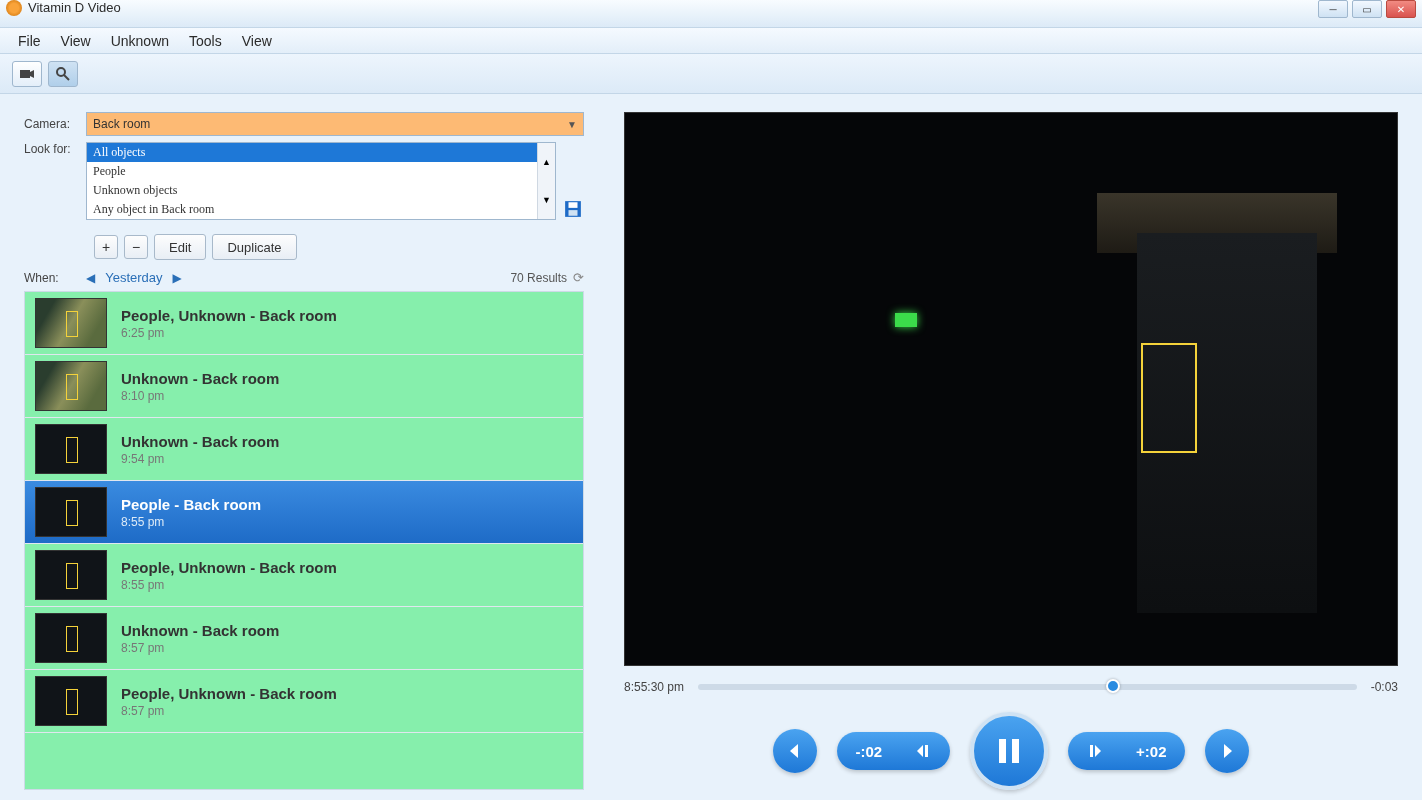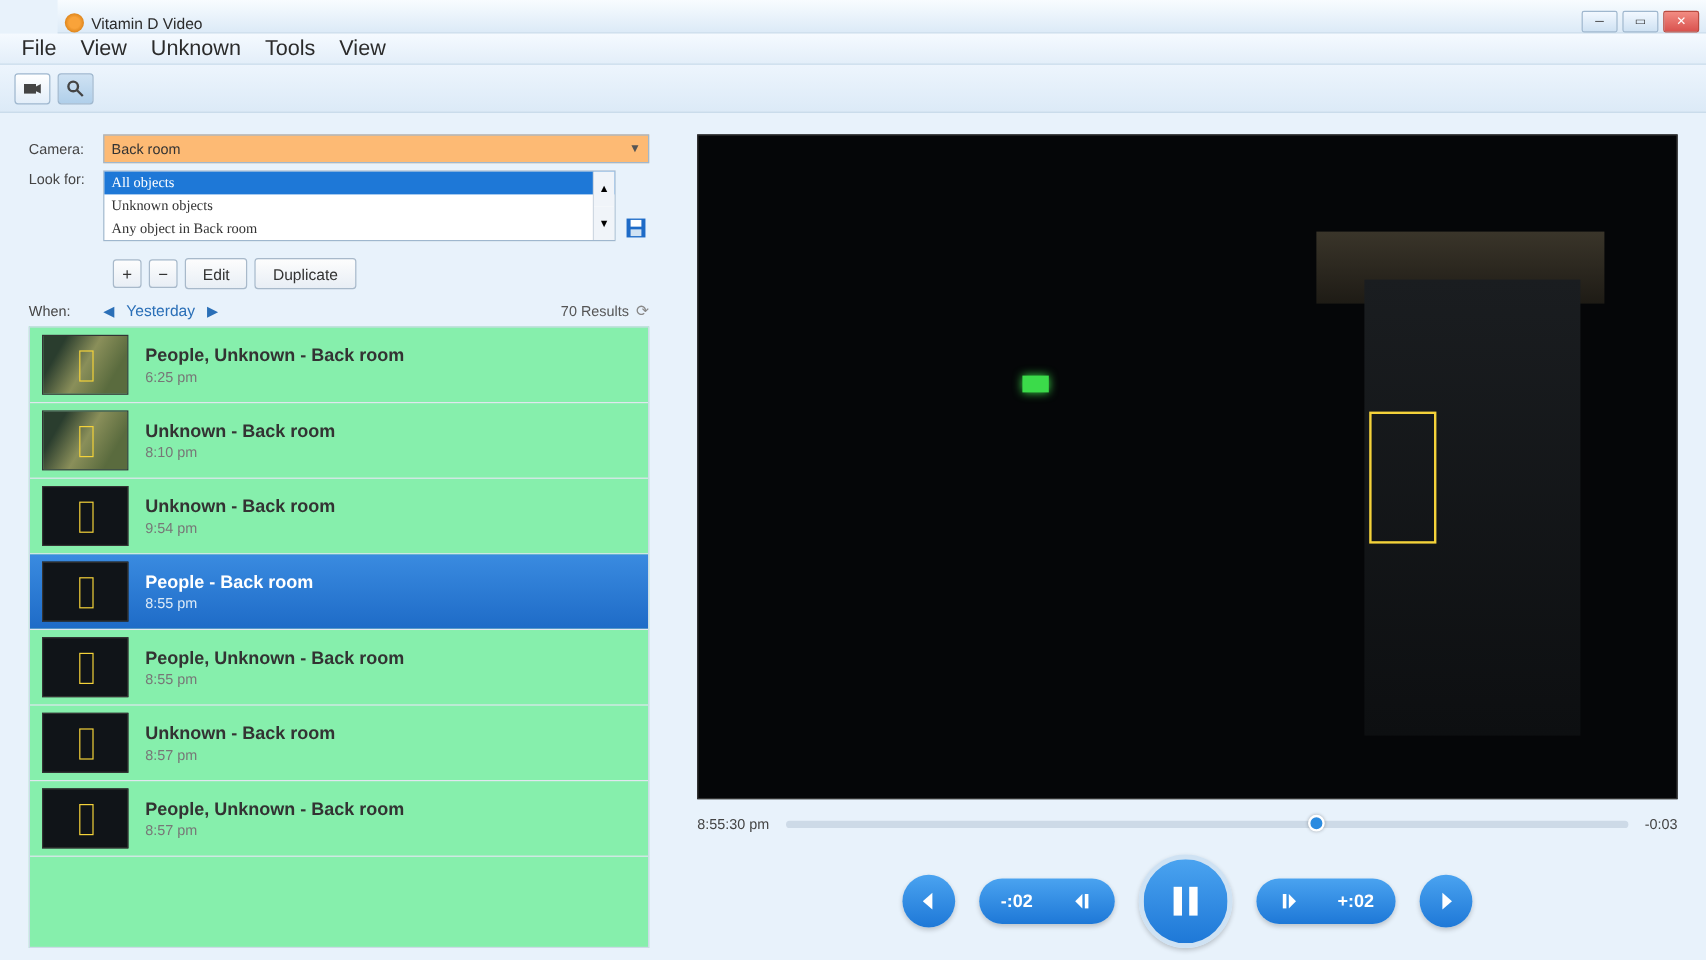--- a/index.html
+++ b/index.html
@@ -1,34 +1,34 @@
 <!DOCTYPE html>
 <html><head>
 <meta charset="utf-8">
 <style>
 * { box-sizing: border-box; margin: 0; padding: 0; font-family: "Segoe UI", Tahoma, sans-serif; }
 body { width: 1422px; height: 800px; background: #e8f2fb; overflow: hidden; font-size: 13px; color: #333; }
 
-.titlebar { height: 28px; background: linear-gradient(#f8fcff,#dceaf7); display: flex; align-items: flex-end; padding: 0 6px; border-bottom: 1px solid #c3d6e7; margin-left: 48px; }
+.titlebar { height: 28px; background: linear-gradient(#f8fcff,#dceaf7); display: flex; align-items: flex-start; padding: 0 6px; border-bottom: 1px solid #c3d6e7; }
 .titlebar .ico { width: 16px; height: 16px; background: radial-gradient(circle,#f9a33a 40%,#c56a00 100%); border-radius: 50%; margin-right: 6px; }
 .titlebar .title { font-size: 13px; color: #2b2b2b; }
 .winbtns { margin-left: auto; display: flex; gap: 4px; }
 .winbtn { width: 30px; height: 18px; border: 1px solid #9fb7ce; background: linear-gradient(#f2f8ff,#cfe2f3); border-radius: 2px; display:flex; align-items:center; justify-content:center; font-size:10px; cursor:pointer; }
 .winbtn.close { background: linear-gradient(#f28b82,#d9534f); border-color:#b94a3f; color:#fff; }
 
 .menubar { height: 26px; background: linear-gradient(#f5faff,#e3eef9); display:flex; align-items:center; padding: 0 8px; border-bottom:1px solid #c3d6e7; }
-.menuitem { padding: 3px 10px; font-size: 18px; color:#2b2b2b; cursor:pointer; border-radius:3px; }
+.menuitem { padding: 3px 10px; font-size: 14px; color:#2b2b2b; cursor:pointer; border-radius:3px; }
 
 .toolbar { height: 40px; background: linear-gradient(#edf5fd,#dceaf7); border-bottom:1px solid #c3d6e7; display:flex; align-items:center; padding: 0 12px; gap:6px; }
 .tbtn { width: 30px; height: 26px; border:1px solid #9fb7ce; background: linear-gradient(#fff,#e3eef9); border-radius:3px; display:flex; align-items:center; justify-content:center; cursor:pointer; }
 .tbtn.active { background: linear-gradient(#cfe2f3,#b0cfea); }
 
 .content { display:flex; height: calc(100% - 94px); padding: 18px 24px 10px 24px; gap: 40px; }
 
-.leftpane { width: 517px; display:flex; flex-direction:column; }
+.leftpane { width: 560px; display:flex; flex-direction:column; }
 .row { display:flex; align-items:center; margin-bottom: 6px; }
 .row label { width: 62px; font-size:12px; color:#444; }
 .select { flex:1; height: 24px; border:1px solid #9fb7ce; background:#fdba74; padding: 2px 6px; font-size:12px; display:flex; align-items:center; justify-content:space-between; cursor:pointer; }
 .select .chev { font-size:10px; color:#555; }
 
 .lookfor-box { flex:1; border:1px solid #9fb7ce; background:#fff; font-size:12px; position:relative; }
 .lookfor-box .opt { padding: 2px 6px; cursor:pointer;font-family:Liberation Serif, serif; }
 .lookfor-box .opt.sel { background:#1e78d7; color:#fff; }
 .lookfor-box .side { position:absolute; right:0; top:0; bottom:0; width:18px; border-left:1px solid #cfd8e2; display:flex; flex-direction:column; }
 .lookfor-box .side button { flex:1; border:none; background:#f0f4f9; font-size:9px; cursor:pointer; }
@@ -123,20 +123,21 @@
       <div class="select">
         <span>Back room</span>
         <span class="chev">▼</span>
       </div>
     </div>
 
     <div class="row" style="align-items:flex-start">
       <label>Look for:</label>
       <div class="lookfor-box">
         <div class="opt sel">All objects</div>
+        <div class="opt">People</div>
         <div class="opt">Unknown objects</div>
         <div class="opt">Any object in Back room</div>
         <div class="side">
           <button>▲</button>
           <button>▼</button>
         </div>
       </div>
       <div class="savebtn">
         <svg viewBox="0 0 16 16">
             <rect x="1" y="1" width="14" height="14" fill="#1e6bc7"></rect>

